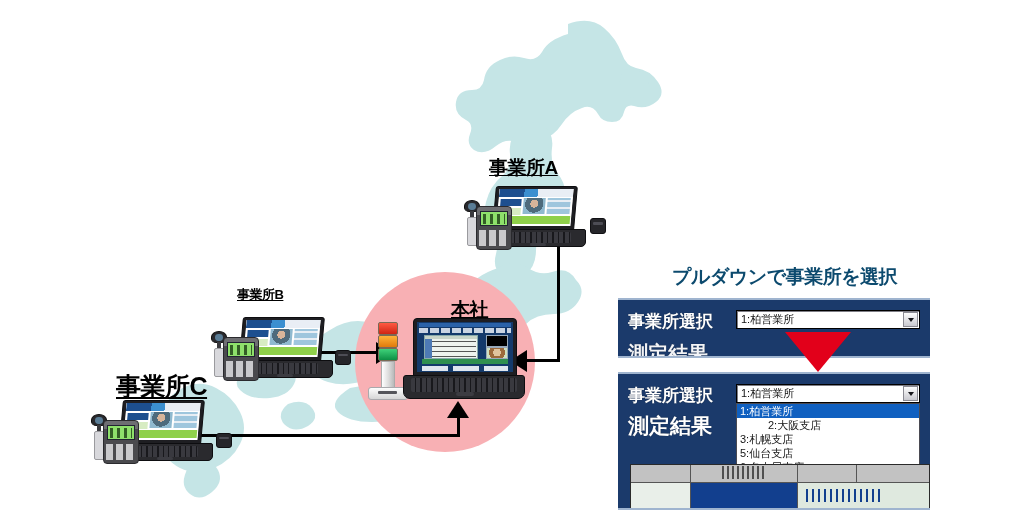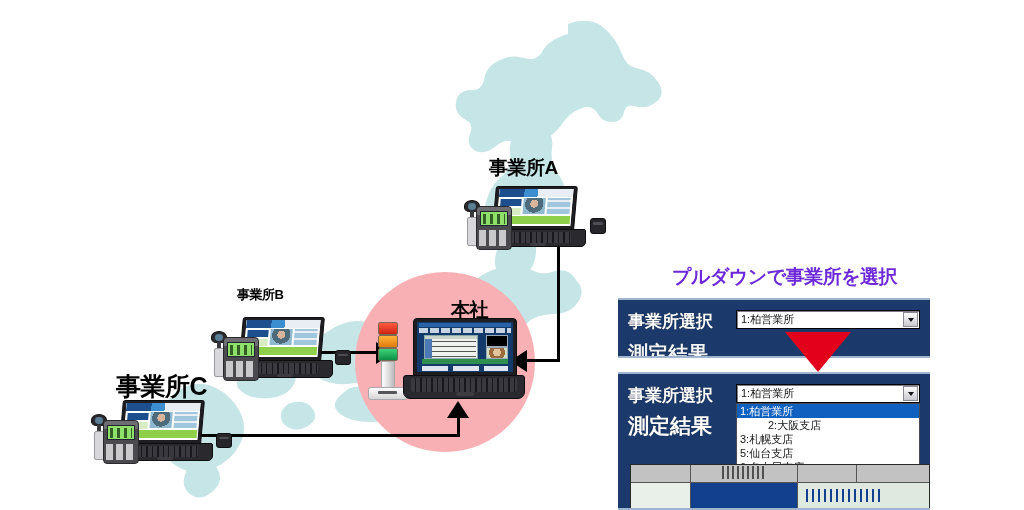--- a/index.html
+++ b/index.html
@@ -27,20 +27,21 @@
     background: #f8b0b4;
   }
 
   
   .site-label {
     position: absolute;
     font-weight: bold;
     color: #000000;
     white-space: nowrap;
     letter-spacing: -0.5px;
+    text-decoration: underline;
   }
 
   
   .conn { position: absolute; background: #000; }
   .arrow-head { position: absolute; width: 0; height: 0; }
   .arrow-left  { border-top: 11px solid transparent; border-bottom: 11px solid transparent; border-right: 17px solid #000; }
   .arrow-up    { border-left: 11px solid transparent; border-right: 11px solid transparent; border-bottom: 17px solid #000; }
   .arrow-right { border-top: 11px solid transparent; border-bottom: 11px solid transparent; border-left: 17px solid #000; }
 
   
@@ -127,21 +128,21 @@
   .tower .seg.amber  { background: linear-gradient(180deg,#ffb338,#e07a0c); }
   .tower .seg.green  { background: linear-gradient(180deg,#3fd27a,#0d8f45); }
   .tower .pole { position:absolute; left:16%; width:68%; background: linear-gradient(90deg,#ffffff,#dcdcdc 55%,#b9b9b9); border:1px solid #aaa; }
   .tower .foot { position:absolute; left:-48%; width:200%; background: linear-gradient(180deg,#fdfdfd,#d6d6d6); border:1px solid #a9a9ad; border-radius:3px; }
   .tower .foot .led { position:absolute; left:22%; top:30%; width:50%; height:26%; background:#55555a; border-radius:1px; }
 
   
   #panel { position: absolute; }
   .panel-title {
     position: absolute;
-    color: #6d28d9;
+    color: #0c4a6e;
     font-weight: bold;
     white-space: nowrap;
     letter-spacing: -0.5px;
   }
   .dlg {
     position: absolute;
     background: #1b3a6b;
     border-top: 2px solid #9fb4cf;
     border-bottom: 2px solid #9fb4cf;
     overflow: hidden;

